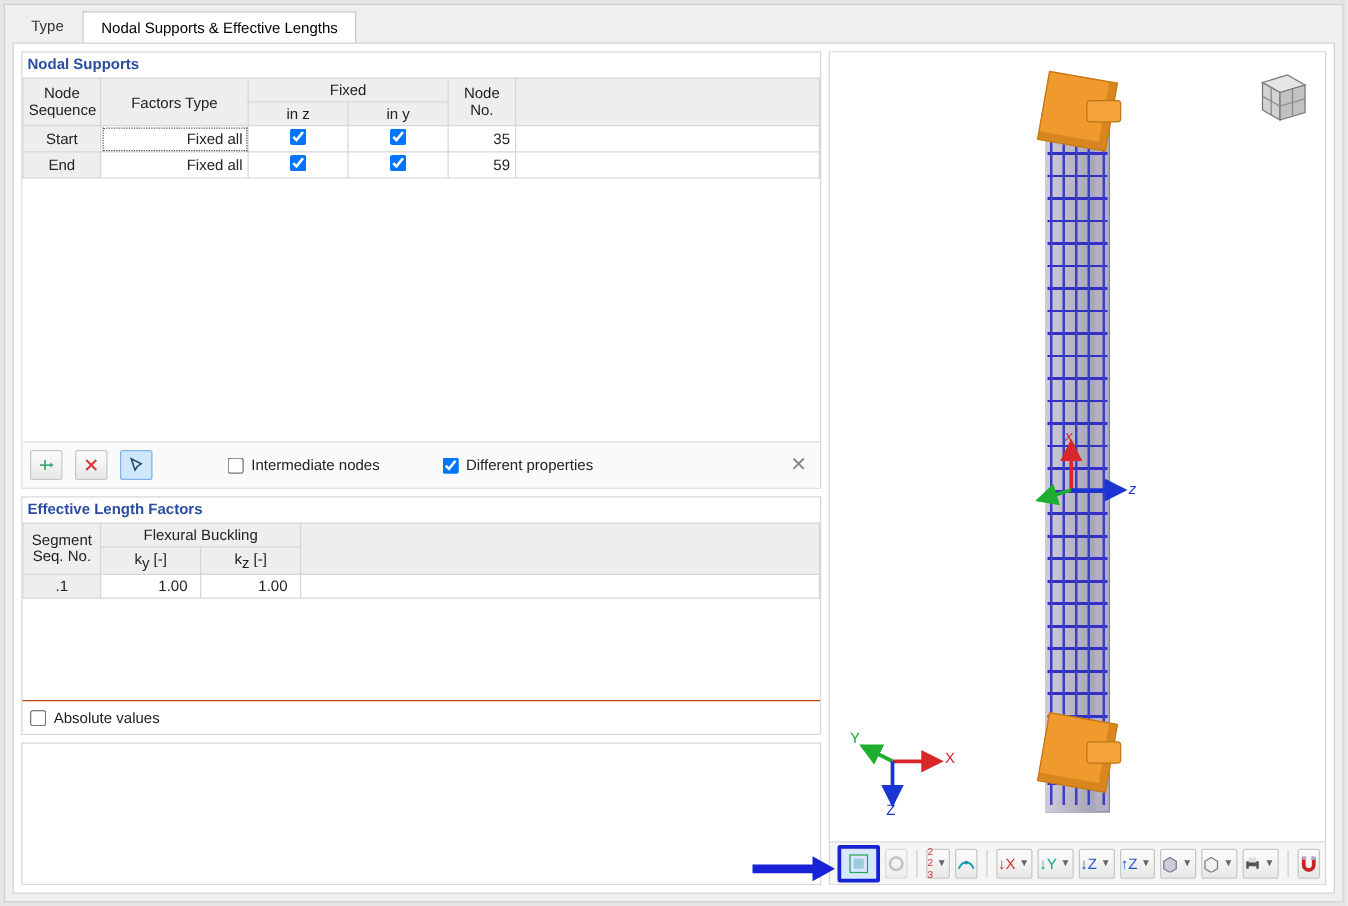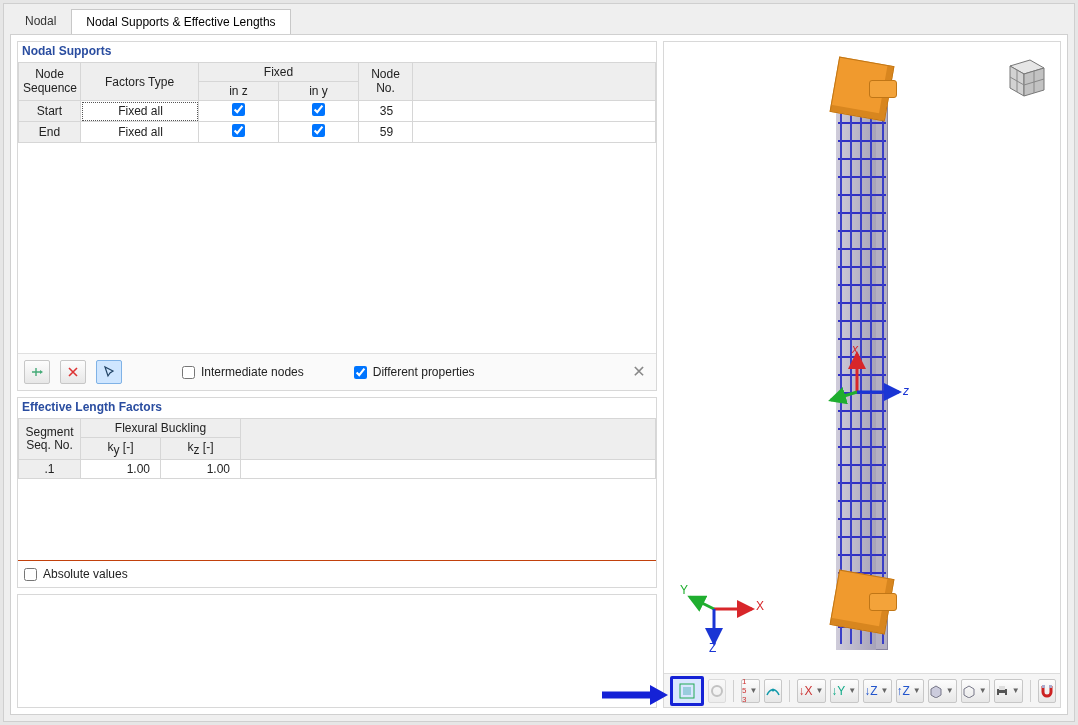--- a/index.html
+++ b/index.html
@@ -10,24 +10,24 @@
 .tab.active{background:#fff;border:1px solid #c8c8c8;border-bottom-color:#fff;position:relative;top:1px;color:#000;font-weight:400}
 .body{position:absolute;top:30px;left:6px;right:6px;bottom:6px;background:#fff;border:1px solid #d0d0d0;display:flex;gap:6px;padding:6px}
 .left{width:640px;display:flex;flex-direction:column;gap:6px}
 .right{flex:1;border:1px solid #d8d8d8;background:#fff;position:relative}
 .section-title{color:#2a4da0;font-weight:600;padding:2px 4px 4px 4px}
 .panel{border:1px solid #d8d8d8;background:#fff;display:flex;flex-direction:column}
 .grid{border-collapse:collapse;width:100%;table-layout:fixed}
 .grid th,.grid td{border:1px solid #d6d6d6;padding:2px 4px;text-align:center;background:#fff;height:17px;font-weight:400}
 .grid th{background:#eee}
 .grid td.lh{background:#eee}
-.grid td.la{text-align:center;padding-left:6px}
+.grid td.la{text-align:right;padding-left:6px}
 .grid td.ra{text-align:right;padding-right:10px}
 .supports-body{flex:1;background:#fff}
-.supports-footer{display:flex;gap:10px;padding:6px;border-top:1px solid #e0e0e0;background:#fafafa}
+.supports-footer{display:flex;align-items:center;gap:10px;padding:6px;border-top:1px solid #e0e0e0;background:#fafafa}
 .iconbtn{width:26px;height:24px;border:1px solid #c7c7c7;background:linear-gradient(#fdfdfd,#e7e7e7);display:flex;align-items:center;justify-content:center;cursor:pointer;border-radius:2px}
 .iconbtn.sel{background:#cfe6ff;border-color:#7fb2e6}
 .chk{display:flex;align-items:center;gap:6px}
 .chk input{width:13px;height:13px}
 .closebtn{margin-left:auto;width:22px;height:22px;border:none;background:transparent;font-size:16px;color:#888;cursor:pointer}
 .blank{flex:1;border:1px solid #d8d8d8;background:#fff}
 .viewport{position:absolute;inset:0;background:#fff}
 .col3d{position:absolute;left:50%;top:38px;width:52px;height:570px;transform:translateX(-50%);}
 .col-core{position:absolute;inset:0;background:#b4b0c2;border:1px solid #8a86a0}
 .col-front{position:absolute;left:0;top:0;bottom:0;width:40px;background:linear-gradient(90deg,#cfccda,#a7a3b8)}
@@ -48,21 +48,21 @@
 .tbtn.hl{border:3px solid #1522d6;background:#d9e6ff;width:34px;height:30px}
 .arrow-cue{position:absolute;left:-72px;bottom:2px;width:70px;height:22px}
 .sep{height:22px;border-left:1px solid #cfcfcf;margin:0 3px}
 svg{display:block}
 </style>
 </head>
 <body>
 
 <div class="frame">
   <div class="tabs">
-    <div class="tab">Nodal</div>
+    <div class="tab">Type</div>
     <div class="tab active">Nodal Supports &amp; Effective Lengths</div>
   </div>
 
   <div class="body">
     <div class="left">
 
       <div class="panel" style="height:350px">
         <div class="section-title">Nodal Supports</div>
         <table class="grid">
           <colgroup>
@@ -255,21 +255,21 @@
                 </svg>
             </div>
           </div>
           <div class="tbtn" style="opacity:.55">
             <svg width="16" height="16">
                 <circle cx="8" cy="8" r="5" fill="none" stroke="#999" stroke-width="2"></circle>
               </svg>
           </div>
           <div class="sep"></div>
           <div class="tbtn wdd">
-              <span style="font-size:8px;color:#c33">1 5 3</span>
+              <span style="font-size:8px;color:#c33">2 2 3</span>
               <span class="dd">▼</span>
             </div>
           <div class="tbtn">
             <svg width="16" height="16">
                 <path d="M2 12 C5 5,11 5,14 12" stroke="#19a" fill="none" stroke-width="1.5"></path>
                 <circle cx="8" cy="7" r="1.5" fill="#19a"></circle>
               </svg>
           </div>
           <div class="sep"></div>
           <div class="tbtn wdd">

